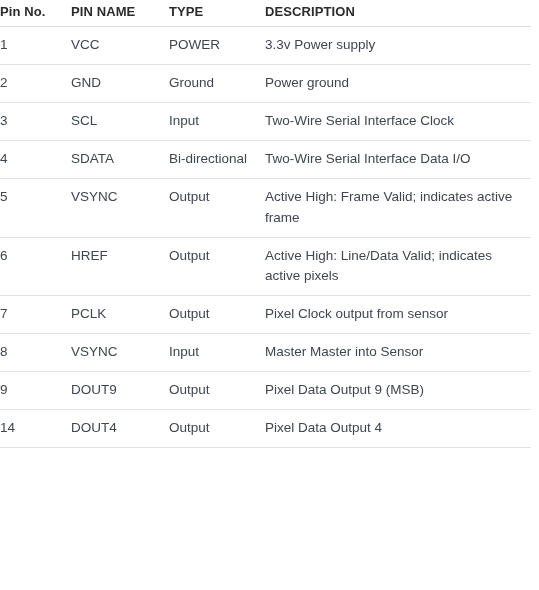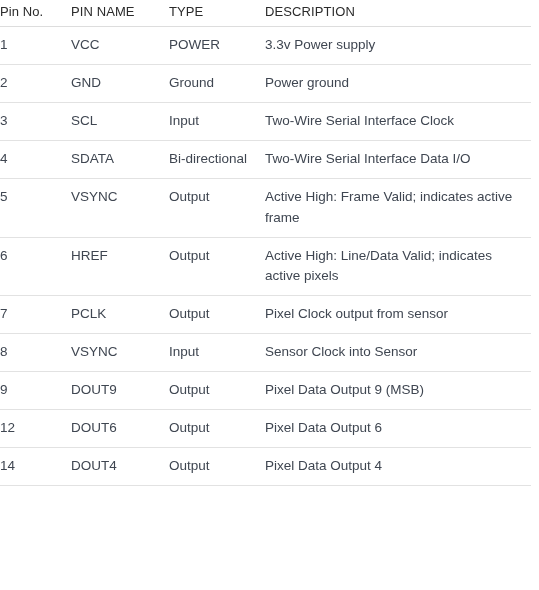--- a/index.html
+++ b/index.html
@@ -25,21 +25,21 @@
     table-layout: fixed;
     font-size: 13px;
   }
   table.pin-table col.c-pin   { width: 71px; }
   table.pin-table col.c-name  { width: 98px; }
   table.pin-table col.c-type  { width: 96px; }
   table.pin-table col.c-desc  { width: 266px; }
 
   table.pin-table thead th {
     text-align: left;
-    font-weight: normal;
+    font-weight: bold;
     color: #2b2b2b;
     font-size: 13px;
     padding: 4px 8px 7px 0;
     border-bottom: 1px solid #dddddd;
     vertical-align: bottom;
     letter-spacing: 0.1px;
   }
   table.pin-table tbody td {
     text-align: left;
     color: #3f4651;
@@ -113,33 +113,27 @@
       <tr>
         <td class="cell-pin">7</td>
         <td class="cell-name">PCLK</td>
         <td class="cell-type">Output</td>
         <td class="cell-desc">Pixel Clock output from sensor</td>
       </tr>
       <tr>
         <td class="cell-pin">8</td>
         <td class="cell-name">VSYNC</td>
         <td class="cell-type">Input</td>
-        <td class="cell-desc">Sensor Clock into Sensor</td>
+        <td class="cell-desc">Master Master into Sensor</td>
       </tr>
       <tr>
         <td class="cell-pin">9</td>
         <td class="cell-name">DOUT9</td>
         <td class="cell-type">Output</td>
         <td class="cell-desc">Pixel Data Output 9 (MSB)</td>
-      </tr>
-      <tr>
-        <td class="cell-pin">12</td>
-        <td class="cell-name">DOUT6</td>
-        <td class="cell-type">Output</td>
-        <td class="cell-desc">Pixel Data Output 6</td>
       </tr>
       <tr>
         <td class="cell-pin">14</td>
         <td class="cell-name">DOUT4</td>
         <td class="cell-type">Output</td>
         <td class="cell-desc">Pixel Data Output 4</td>
       </tr>
 
     </tbody>
   </table>

